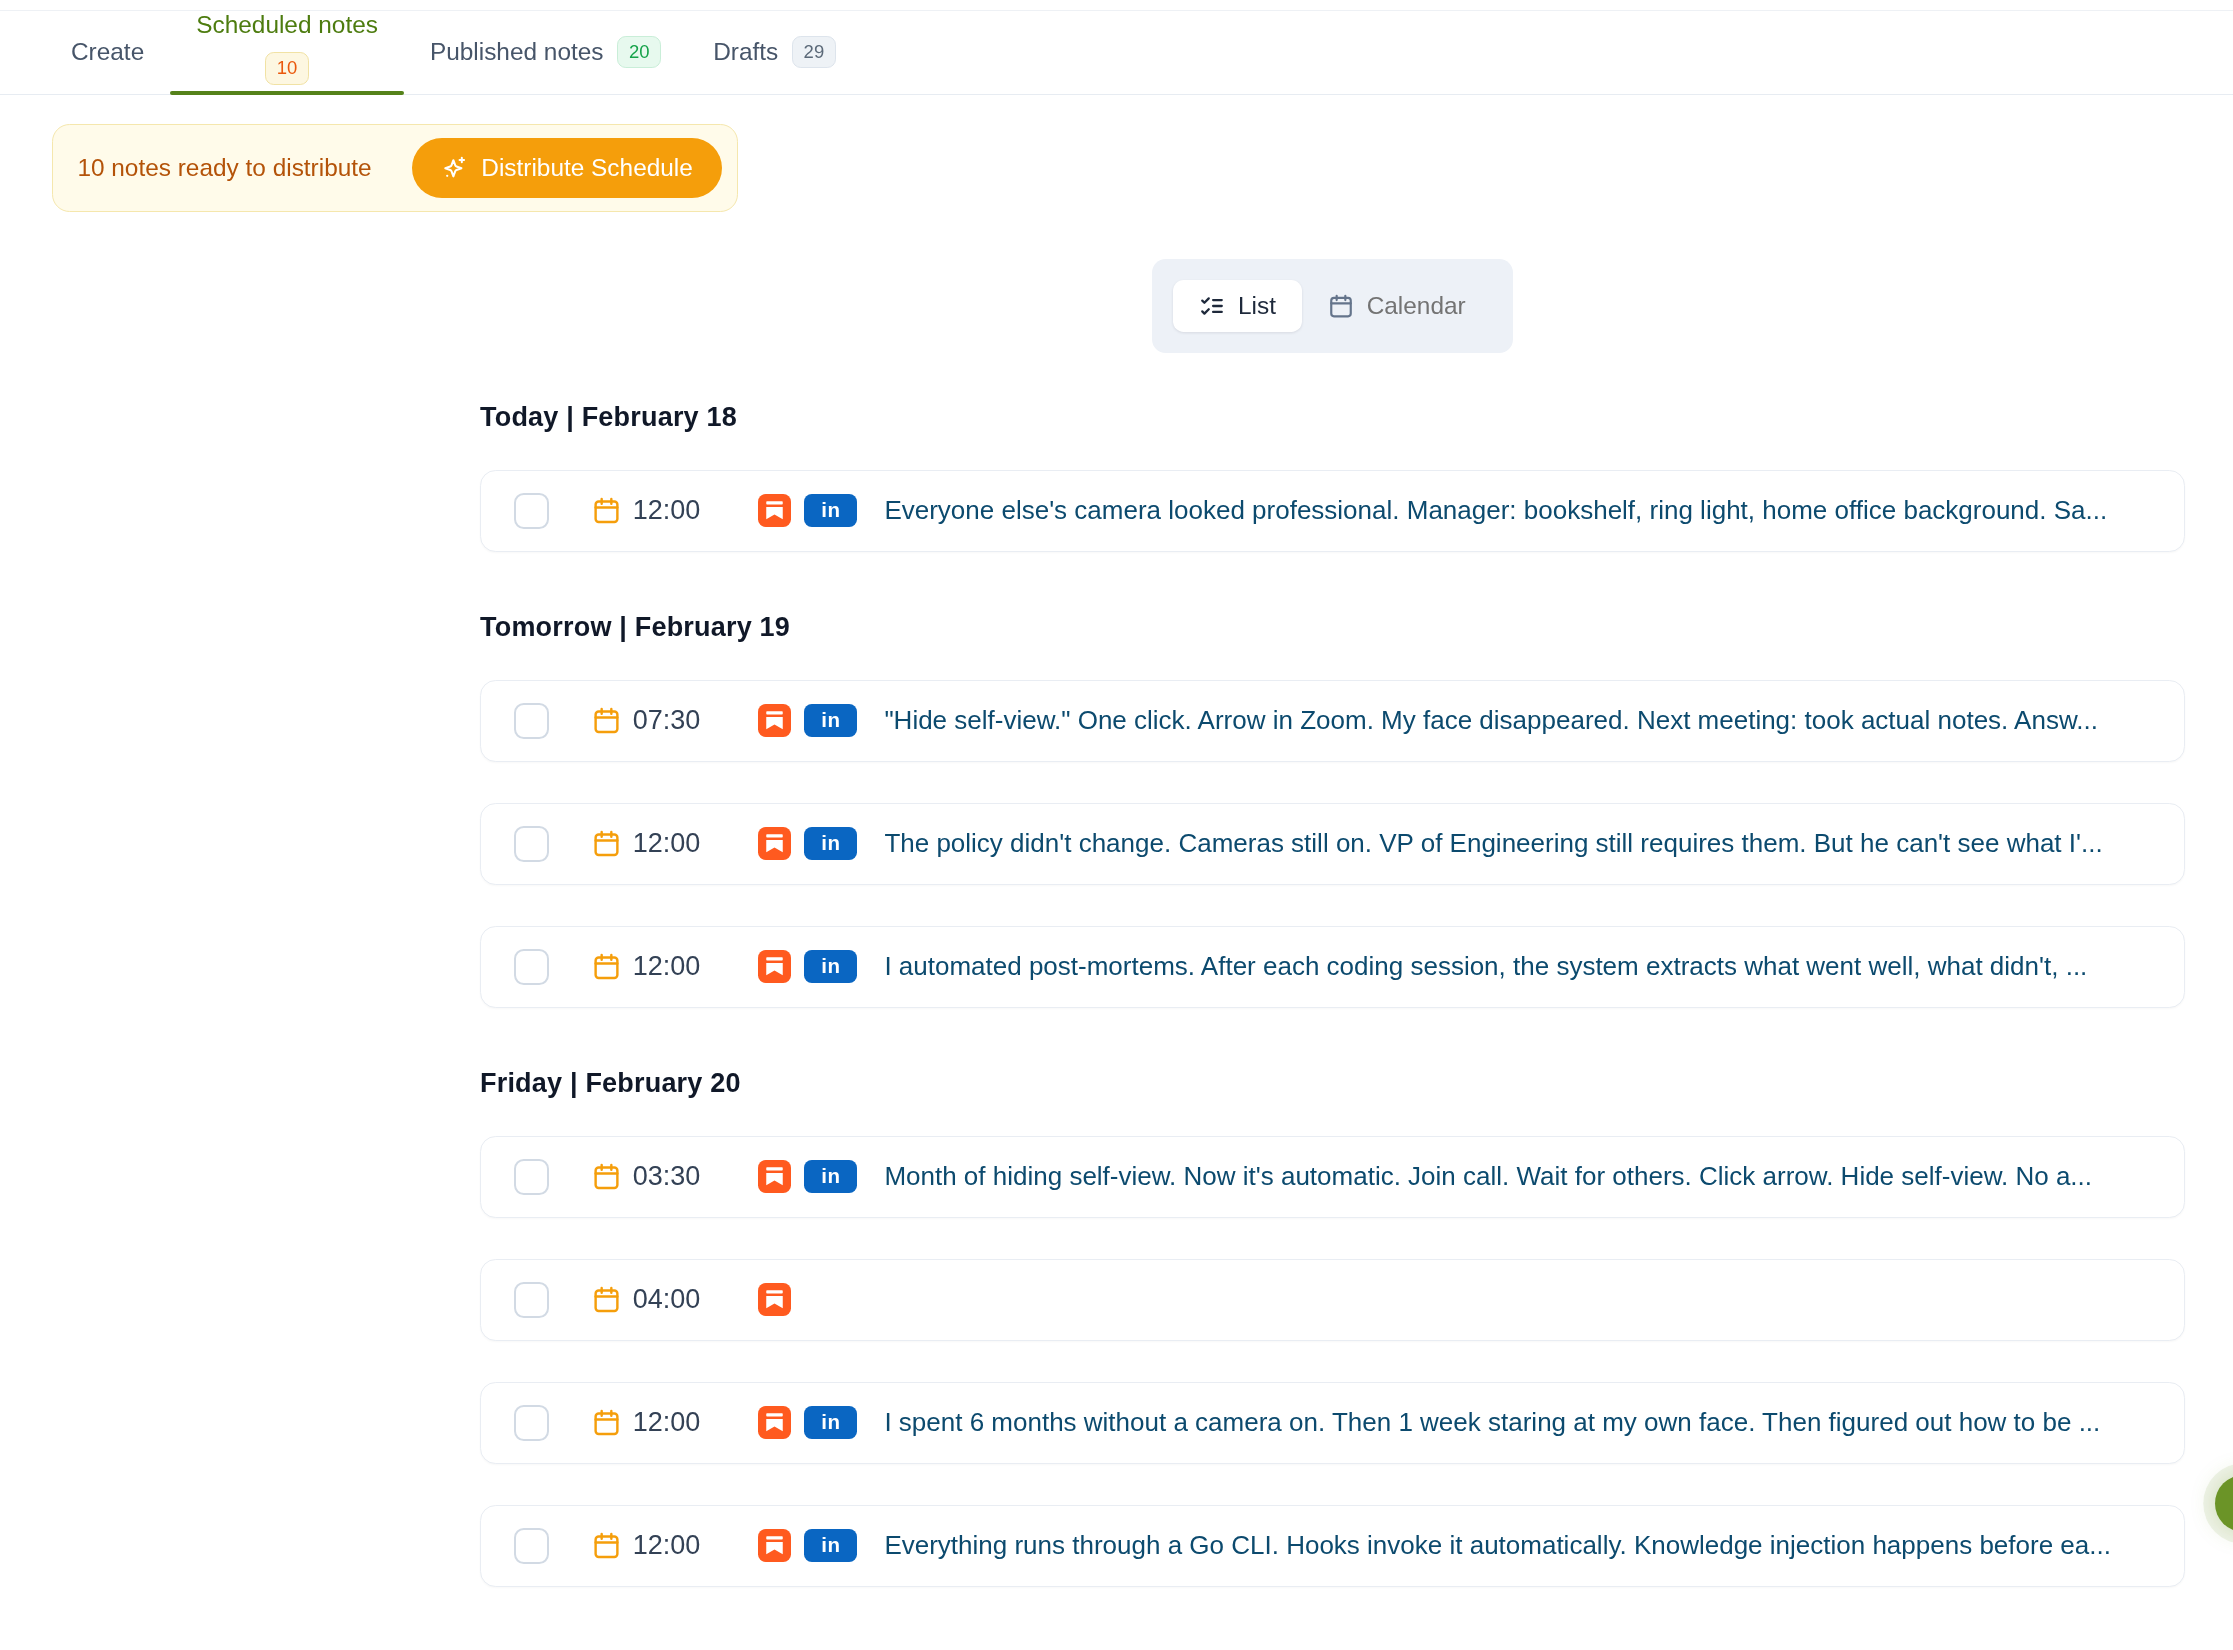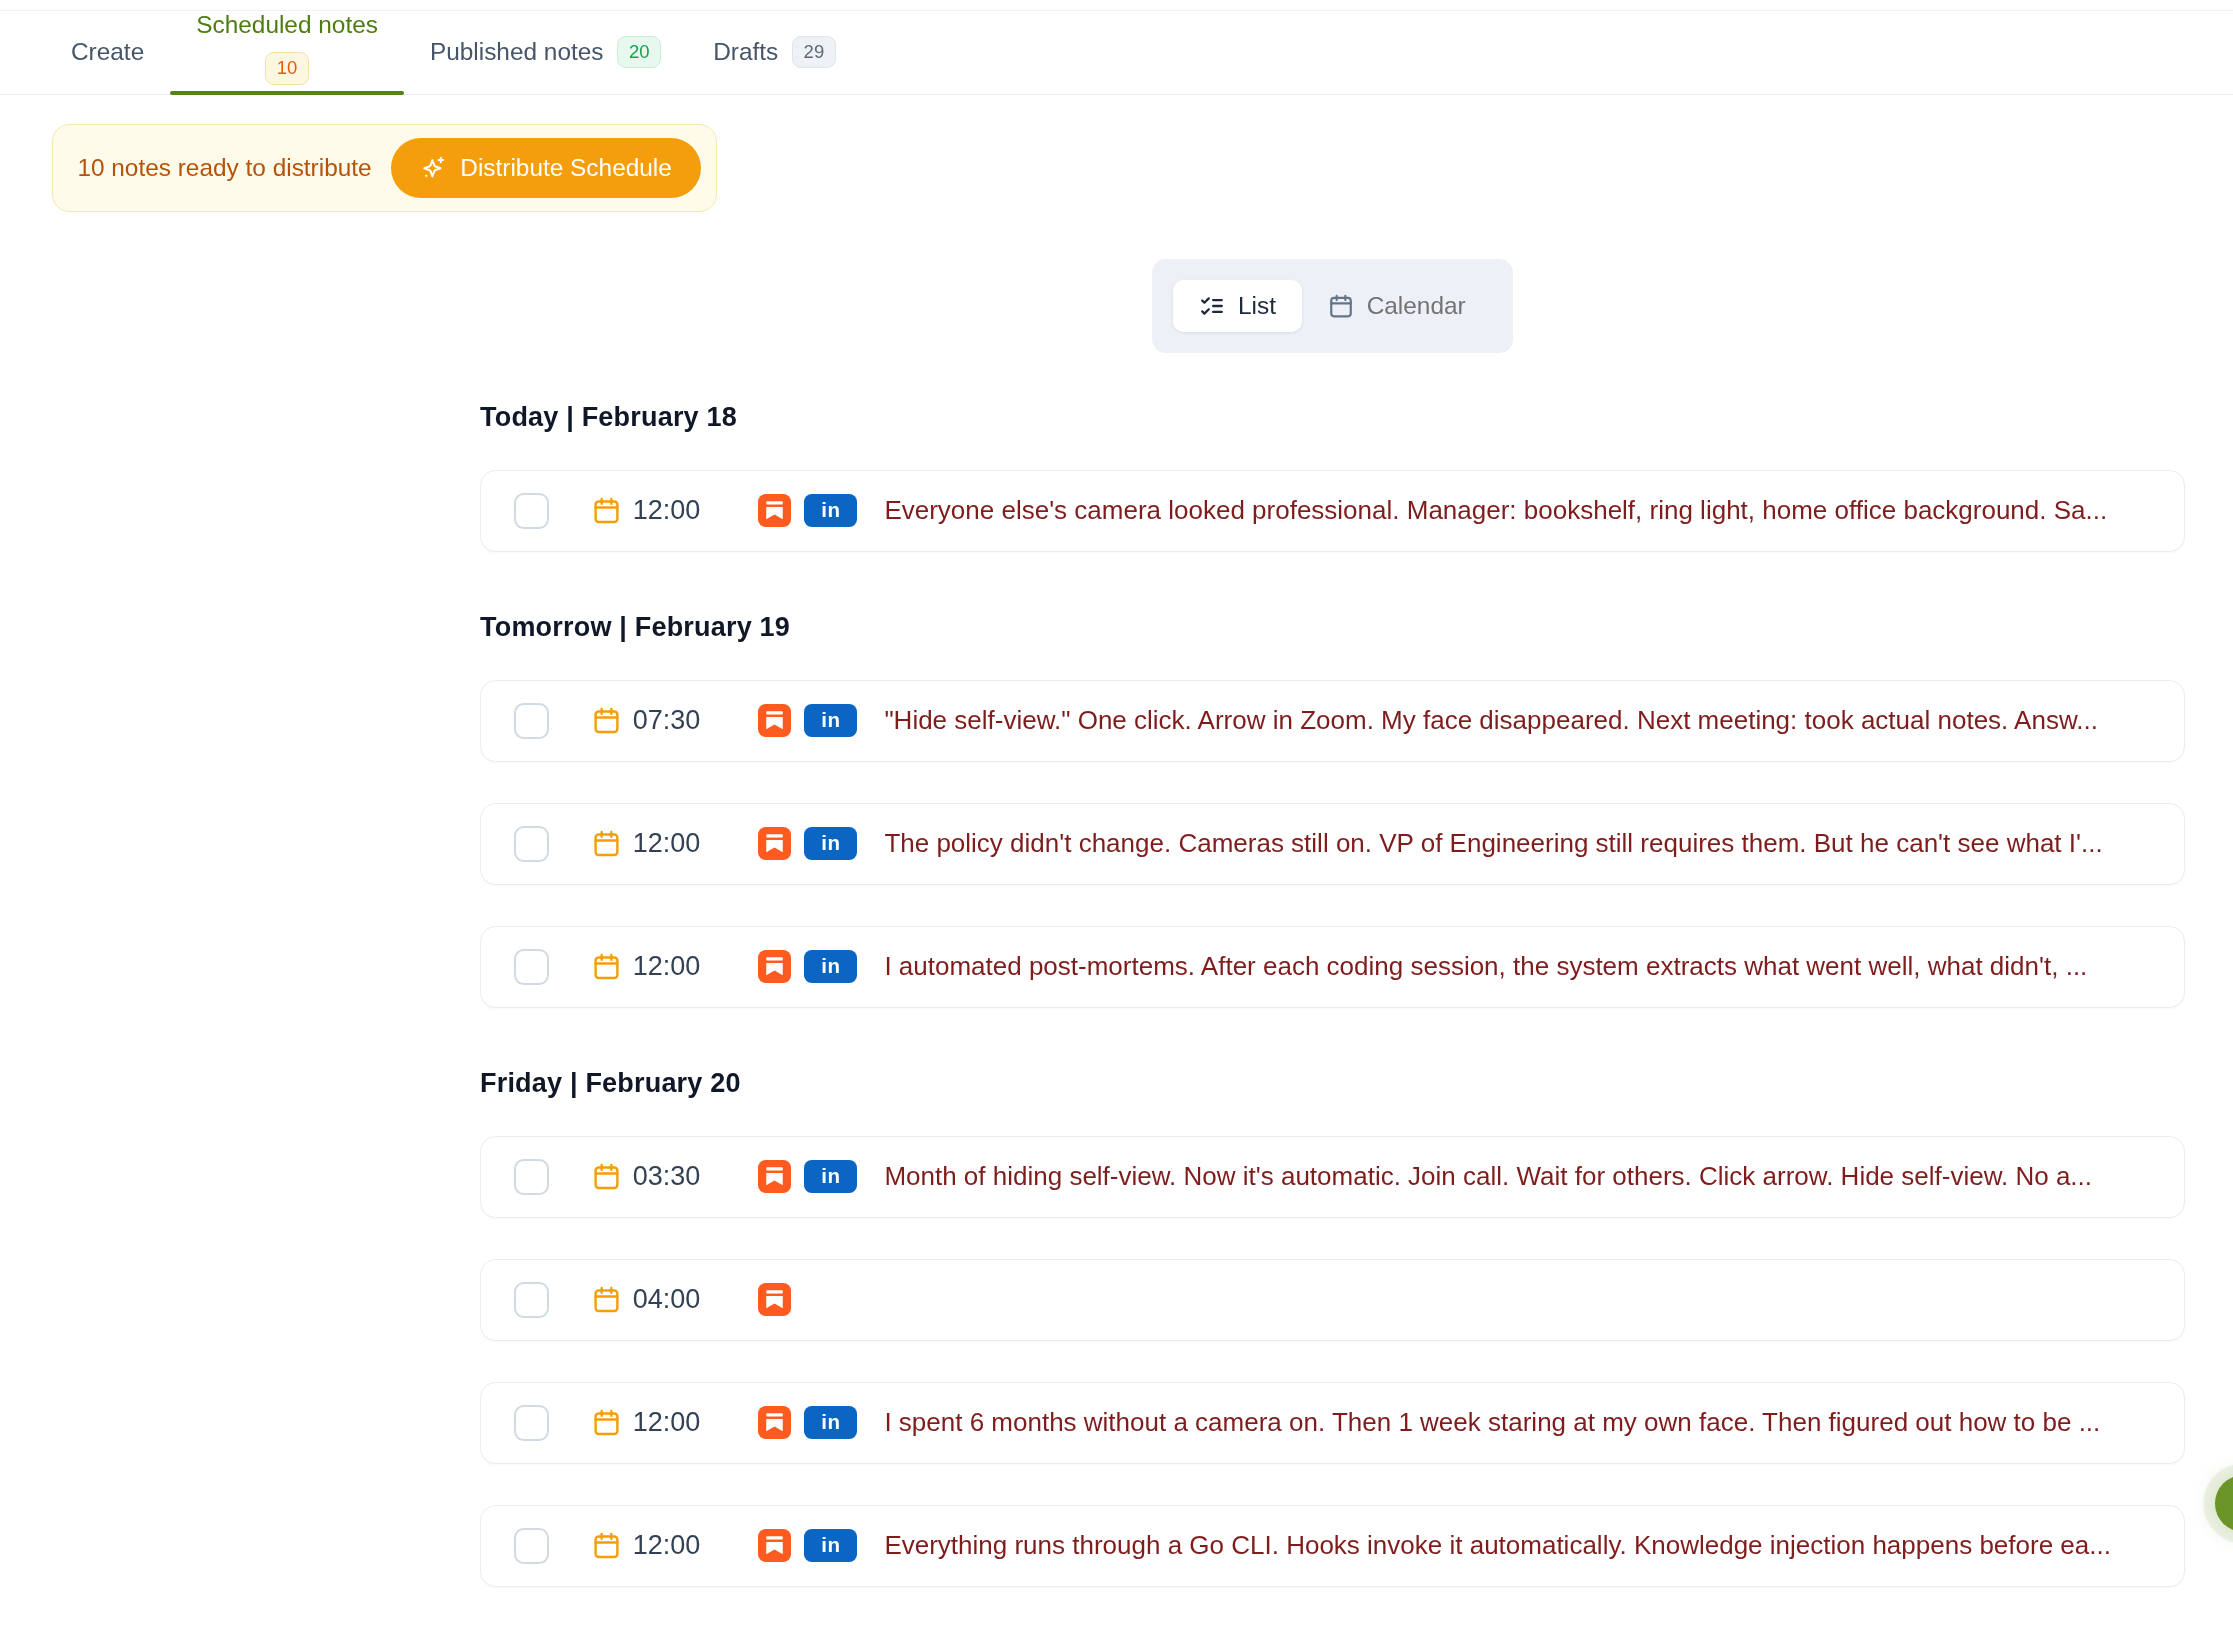--- a/index.html
+++ b/index.html
@@ -30,21 +30,21 @@
   .badge {
     font-size:18.5px; font-weight:500; line-height:1;
     padding:5.9px 10.7px; border-radius:8.8px; border:1.5px solid transparent;
   }
   .badge.amber { color:#ea580c; background:#fdf7e1; border-color:#f1e2a4; }
   .badge.green { color:#16a34a; background:#e7f9ee; border-color:#c9eed8; }
   .badge.gray  { color:#5b6978; background:#eef2f6; border-color:#dde4ec; }
 
   
   .banner {
-    display:inline-flex; align-items:center; gap:19px;
+    display:inline-flex; align-items:center; gap:40px;
     margin:29px 0 0 52px; padding:13.7px 15.6px 13.7px 24.4px;
     background:#fffbea; border:1.5px solid #f5e7ad; border-radius:17.6px;
   }
   .banner-msg { font-size:24.4px; color:#b45309; white-space:nowrap; }
   .distribute-btn {
     display:inline-flex; align-items:center; gap:13.7px;
     background:#f59e0b; color:#ffffff; border:none; cursor:pointer;
     font-family:inherit; font-size:24.4px; font-weight:500;
     padding:15.6px 29px; border-radius:974px; white-space:nowrap;
   }
@@ -94,21 +94,21 @@
   }
   .platforms { flex:0 0 auto; display:inline-flex; align-items:center; gap:13.7px; }
   .icon-substack { width:33px; height:33px; display:block; }
   .icon-linkedin {
     width:53px; height:33px; border-radius:7.8px; background:#0a66c2;
     color:#fff; font-size:20.5px; font-weight:700;
     display:flex; align-items:center; justify-content:center;
     letter-spacing:0.5px; padding-bottom:2px;
   }
   .note-text {
-    margin-left:27px; font-size:26px; color:#7f1d1d;
+    margin-left:27px; font-size:26px; color:#0c4a6e;
     white-space:nowrap; overflow:hidden; flex:1 1 auto;
   }
 
   
   .fab {
     position:absolute; top:1475px; right:-39px;
     width:57px; height:57px; border-radius:50%;
     background:#6b9427; cursor:pointer;
     box-shadow:0 0 0 11.7px rgba(107,148,39,.10), 0 0 25px rgba(107,148,39,.28);
   }

